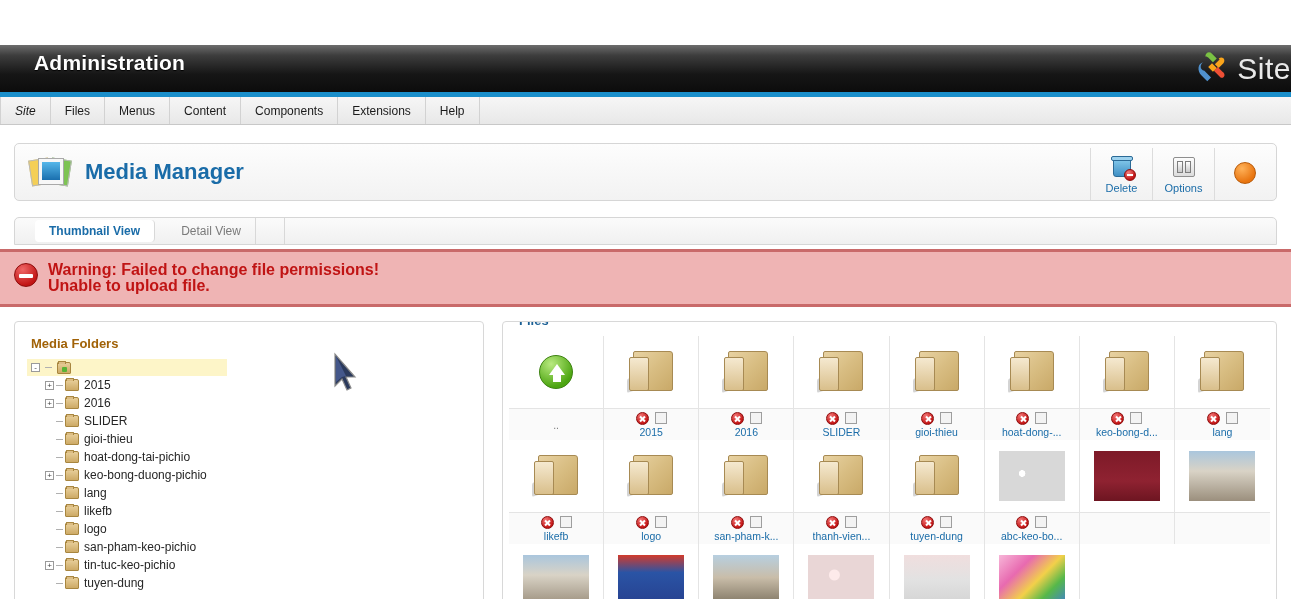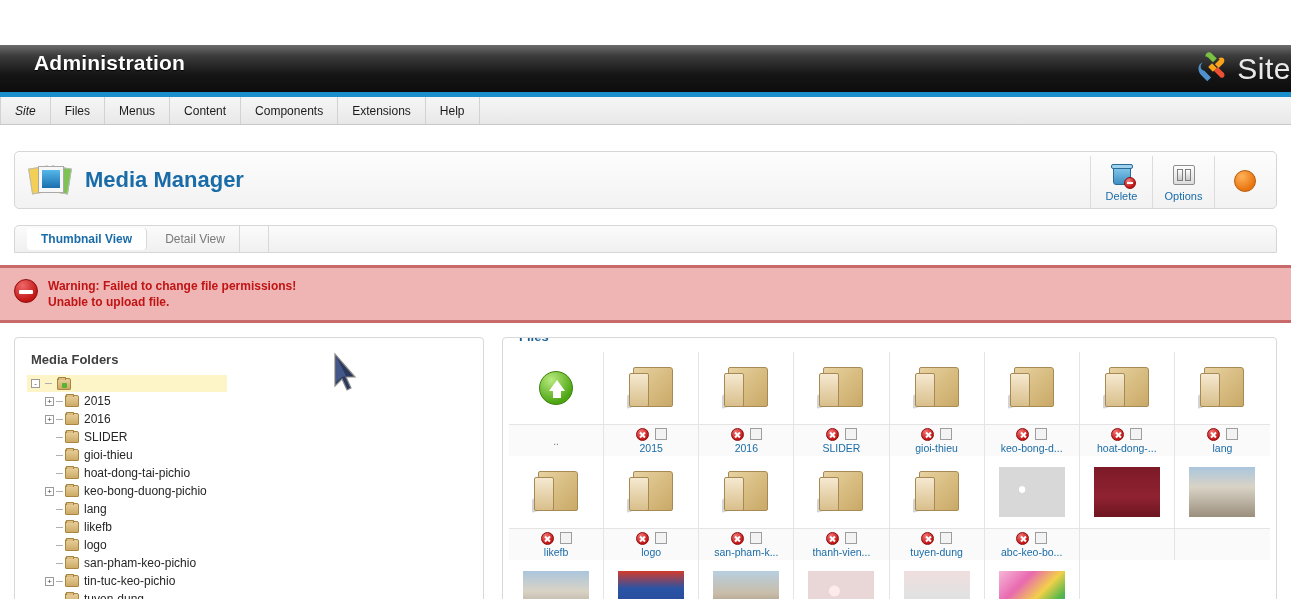--- a/index.html
+++ b/index.html
@@ -93,21 +93,21 @@
     width: 14px; height: 14px; border-radius: 50%;
     background: radial-gradient(circle at 35% 28%, #f07070, #c41212 70%);
     border: 1px solid #8d0c0c;
   }
   .ic-alert::after {
     content:"!"; position:absolute; left:0; right:0; top:-1px;
     text-align:center; color:#fff; font-size:10px; font-weight:bold; line-height:14px;
   }
 
   
-  .page-wrap { padding: 12px 14px; }
+  .page-wrap { padding: 4px 14px; }
   .page-header {
     margin-top: 14px;
     height: 58px;
     background: linear-gradient(to bottom, #fdfdfd, #f2f2f2);
     border: 1px solid #d6d6d6;
     border-radius: 5px;
     display: flex; align-items: center;
     position: relative;
   }
   .pm-icon { margin-left: 14px; width: 44px; height: 34px; position: relative; }
@@ -184,21 +184,21 @@
     border: 1px solid #d6d6d6; border-radius: 5px 5px 0 0;
     display: flex; align-items: stretch; padding-left: 8px;
   }
   .tab {
     display:flex; align-items:center; padding: 0 14px;
     font-size: 12px; color:#7a7a7a; border-right:1px solid #d8d8d8;
     cursor:pointer;
   }
   .tab.active {
     background:#ffffff; color:#1a6ca8; font-weight:bold;
-    border-radius: 4px; margin: 2px 4px; border-right:1px solid #d8d8d8;
+    border-radius: 4px; margin: 2px 12px; border-right:1px solid #d8d8d8;
   }
 
   
   .warning {
     margin-top: 0px;
     background: #efb4b4;
     border-top: 3px solid #c96a6a;
     border-bottom: 3px solid #c96a6a;
     padding: 10px 0 10px 0;
     display: flex; align-items: flex-start; gap: 10px;
@@ -207,34 +207,34 @@
   .warn-icon {
     margin-left: 14px; margin-top: 1px;
     width: 24px; height: 24px; border-radius: 50%; flex: 0 0 auto;
     background: radial-gradient(circle at 35% 25%, #ef6767, #c21414 72%);
     border: 1px solid #8d0c0c; position: relative;
   }
   .warn-icon::after {
     content:""; position:absolute; left:4px; top:10px; width:14px; height:4px;
     background:#fff; border-radius:1px;
   }
-  .warn-text { color:#c01414; font-weight:bold; font-size:12px; line-height:16px; }
+  .warn-text { color:#c01414; font-weight:bold; font-size:16px; line-height:16px; }
 
   
   .content {
     display: flex; gap: 0px; padding: 0 14px; margin-top: 14px;
     align-items: flex-start;
   }
   .folders-pane {
     width: 470px; flex: 0 0 470px;
     border: 1px solid #d8d8d8; border-radius: 4px;
     background: #fff; height: 305px; position: relative;
     padding: 10px 12px;
   }
-  .pane-title { font-size: 13px; font-weight: bold; color:#404040; margin: 4px 0 8px 4px; }
+  .pane-title { font-size: 13px; font-weight: bold; color:#a16207; margin: 4px 0 8px 4px; }
 
   .tree { font-size: 12px; color:#262626; }
   .tree-root {
     background:#fdf5c8; display:flex; align-items:center; gap:3px;
     height:17px; padding-left: 4px; width: 200px;
   }
   .tree-row { display:flex; align-items:center; height:18px; padding-left: 18px; }
   .exp {
     width:9px; height:9px; border:1px solid #9a9a9a; background:#fff;
     font-size:8px; line-height:7px; text-align:center; color:#444;
@@ -602,37 +602,37 @@
                 <div class="shadow"></div>
                 <div class="back"></div>
                 <div class="leftpanel"></div>
               </div>
             </div>
             <div class="tile-meta">
               <div class="tile-ctl">
                 <span class="del-btn"></span>
                 <span class="chk"></span>
               </div>
+              <div class="tile-name">hoat-dong-...</div>
+            </div>
+          </div>
+          <div class="tile">
+            <div class="tile-thumb">
+              <div class="fglyph">
+                <div class="shadow"></div>
+                <div class="back"></div>
+                <div class="leftpanel"></div>
+              </div>
+            </div>
+            <div class="tile-meta">
+              <div class="tile-ctl">
+                <span class="del-btn"></span>
+                <span class="chk"></span>
+              </div>
               <div class="tile-name">keo-bong-d...</div>
-            </div>
-          </div>
-          <div class="tile">
-            <div class="tile-thumb">
-              <div class="fglyph">
-                <div class="shadow"></div>
-                <div class="back"></div>
-                <div class="leftpanel"></div>
-              </div>
-            </div>
-            <div class="tile-meta">
-              <div class="tile-ctl">
-                <span class="del-btn"></span>
-                <span class="chk"></span>
-              </div>
-              <div class="tile-name">hoat-dong-...</div>
             </div>
           </div>
           <div class="tile">
             <div class="tile-thumb">
               <div class="fglyph">
                 <div class="shadow"></div>
                 <div class="back"></div>
                 <div class="leftpanel"></div>
               </div>
             </div>

